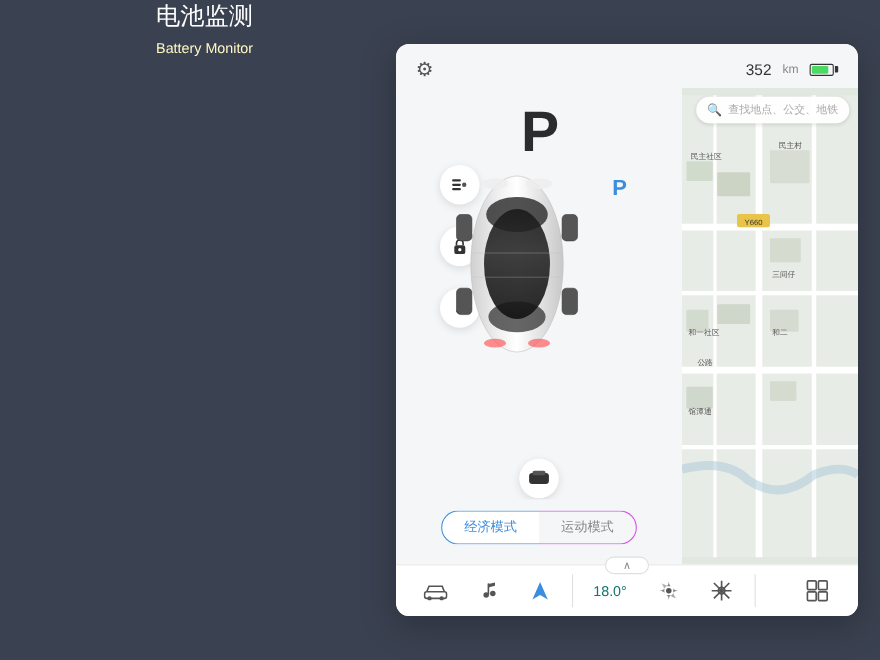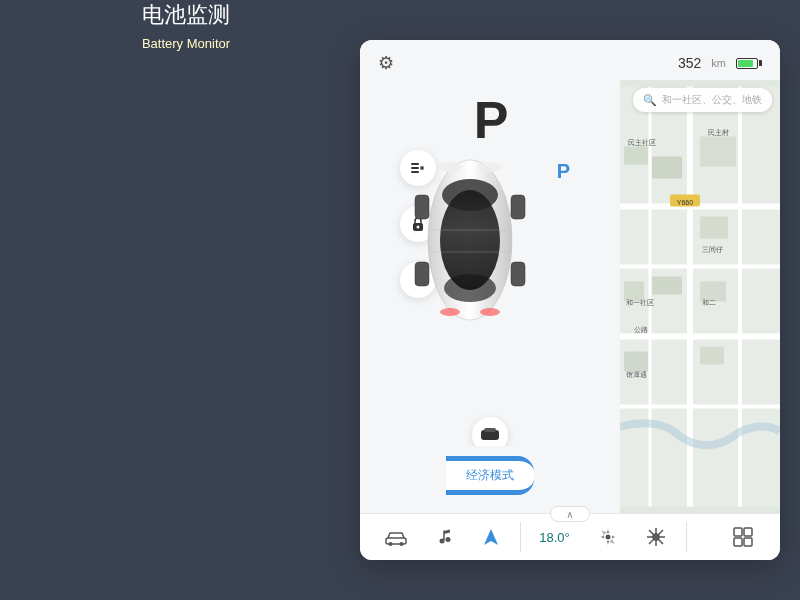--- a/index.html
+++ b/index.html
@@ -189,21 +189,21 @@
       display: flex;
       align-items: center;
       justify-content: center;
       gap: 0;
       padding: 10px 0 14px 0;
       background: #f5f6f8;
     }
     .mode-btn {
       padding: 6px 20px;
       font-size: 12px;
-      border: 5px solid #d946ef;
+      border: 1px solid #d946ef;
       background: #f5f6f8;
       color: #888;
       cursor: pointer;
       border-radius: 0;
     }
     .mode-btn:first-child {
       border-radius: 16px 0 0 16px;
       border-right: none;
     }
     .mode-btn:last-child {
@@ -425,20 +425,21 @@
         <svg width="20" height="16" viewBox="0 0 20 16" fill="none">
           <rect x="1" y="3" width="18" height="10" rx="3" fill="#333"></rect>
           <rect x="4" y="1" width="12" height="4" rx="2" fill="#555"></rect>
         </svg>
       </div>
 
       <div class="p-badge">P</div>
 
       <div class="drive-modes" style="position:absolute; bottom:4px; left:0; right:0;">
         <button class="mode-btn active">经济模式</button>
+        <button class="mode-btn">运动模式</button>
       </div>
     </div>
 
     <div class="card-right">
 
       <svg class="map-bg" viewBox="0 0 160 420" xmlns="http://www.w3.org/2000/svg">
         <rect width="160" height="420" fill="#e8ece6"></rect>
 
         <line x1="0" y1="120" x2="160" y2="120" stroke="#fff" stroke-width="6"></line>
         <line x1="0" y1="180" x2="160" y2="180" stroke="#fff" stroke-width="4"></line>
@@ -467,21 +468,21 @@
         <text x="6" y="218" font-size="7" fill="#555" font-family="sans-serif">和一社区</text>
         <text x="82" y="218" font-size="7" fill="#555" font-family="sans-serif">和二</text>
         <text x="14" y="245" font-size="7" fill="#555" font-family="sans-serif">公路</text>
         <text x="6" y="290" font-size="7" fill="#555" font-family="sans-serif">馆潭通</text>
 
         <path d="M 0 340 Q 40 330 60 350 Q 90 370 120 345 Q 145 335 160 345" stroke="#a8c8d8" stroke-width="8" fill="none" opacity="0.5"></path>
       </svg>
 
       <div class="map-search">
         <span class="map-search-icon">🔍</span>
-        <span class="map-search-text">和一社区、公交、地铁</span>
+        <span class="map-search-text">查找地点、公交、地铁</span>
       </div>
     </div>
 
   </div>
 
   <div class="bottom-nav">
 
     <div class="nav-chevron">∧</div>
 
     <div class="nav-item">

